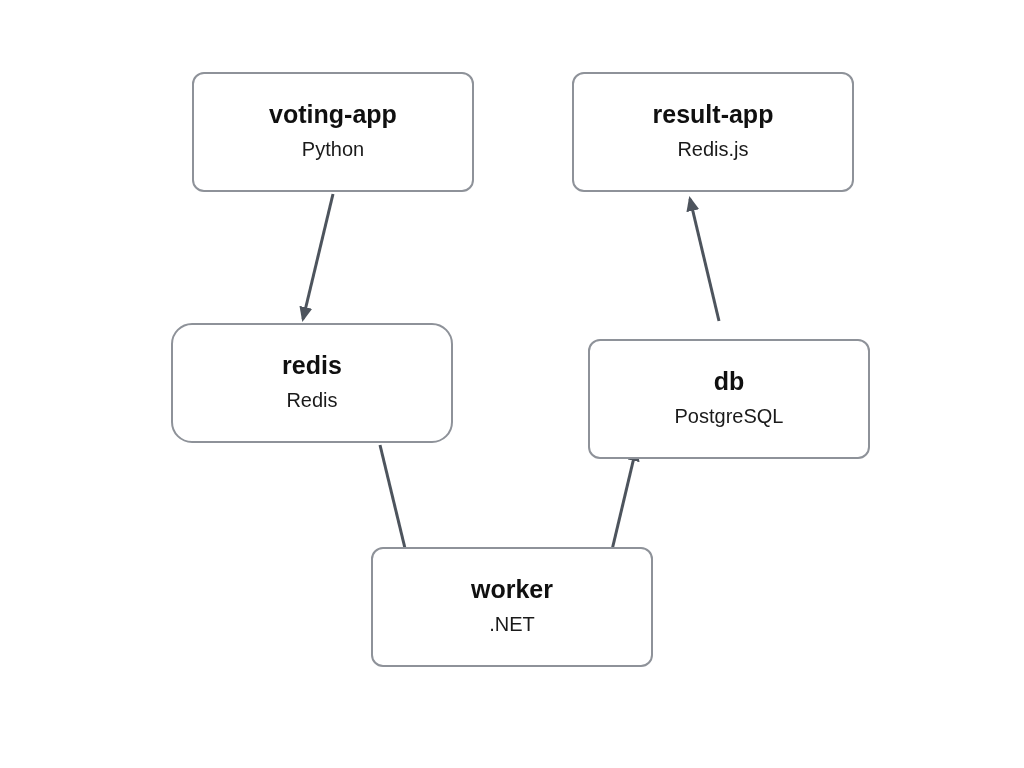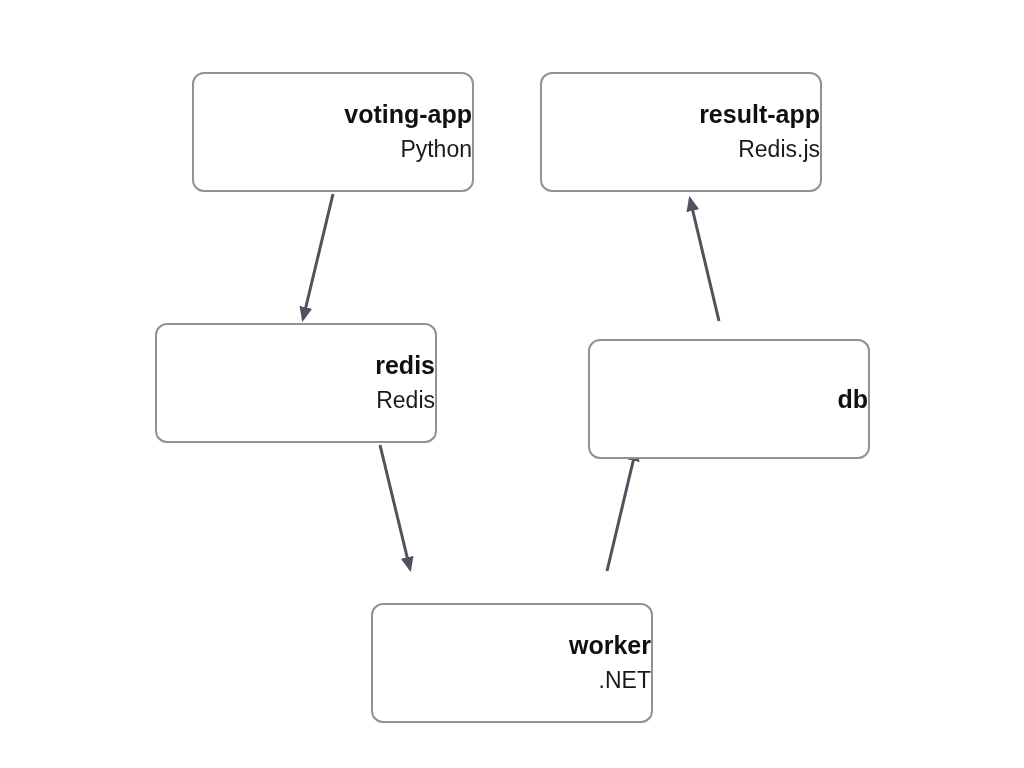--- a/index.html
+++ b/index.html
@@ -25,41 +25,41 @@
   .node {
     position: absolute;
     width: 282px;
     height: 120px;
     background: #ffffff;
     border: 2px solid #8e9299;
     border-radius: 12px;
     box-sizing: border-box;
     display: flex;
     flex-direction: column;
-    align-items: flex-end;
+    align-items: center;
     justify-content: center;
     text-align: center;
   }
   .node .title {
     font-size: 25px;
     font-weight: bold;
     color: #101010;
     line-height: 35px;
   }
   .node .subtitle {
-    font-size: 23px;
+    font-size: 20px;
     font-weight: normal;
     color: #1a1a1a;
     line-height: 35px;
   }
   .node-voting-app { left: 192px; top: 72px; }
-  .node-result-app { left: 540px; top: 72px; }
-  .node-redis      { left: 155px; top: 323px; }
+  .node-result-app { left: 572px; top: 72px; }
+  .node-redis      { left: 171px; top: 323px; border-radius: 21px; }
   .node-db         { left: 588px; top: 339px; }
-  .node-worker     { left: 371px; top: 603px; }
+  .node-worker     { left: 371px; top: 547px; }
 </style>
 </head>
 <body>
 
 <div class="canvas">
 
   <svg class="edges" width="1024" height="768" viewBox="0 0 1024 768" xmlns="http://www.w3.org/2000/svg" aria-hidden="true">
     <defs>
       <marker id="arrowhead" markerUnits="userSpaceOnUse" markerWidth="15" markerHeight="13" refX="12" refY="6.5" orient="auto">
         <path d="M0,0 L15,6.5 L0,13 z" fill="#4d545d"></path>
@@ -81,20 +81,21 @@
     <div class="subtitle">Redis.js</div>
   </div>
 
   <div class="node node-redis">
     <div class="title">redis</div>
     <div class="subtitle">Redis</div>
   </div>
 
   <div class="node node-db">
     <div class="title">db</div>
+    <div class="subtitle">PostgreSQL</div>
   </div>
 
   <div class="node node-worker">
     <div class="title">worker</div>
     <div class="subtitle">.NET</div>
   </div>
 
 </div>
 
 </body></html>

